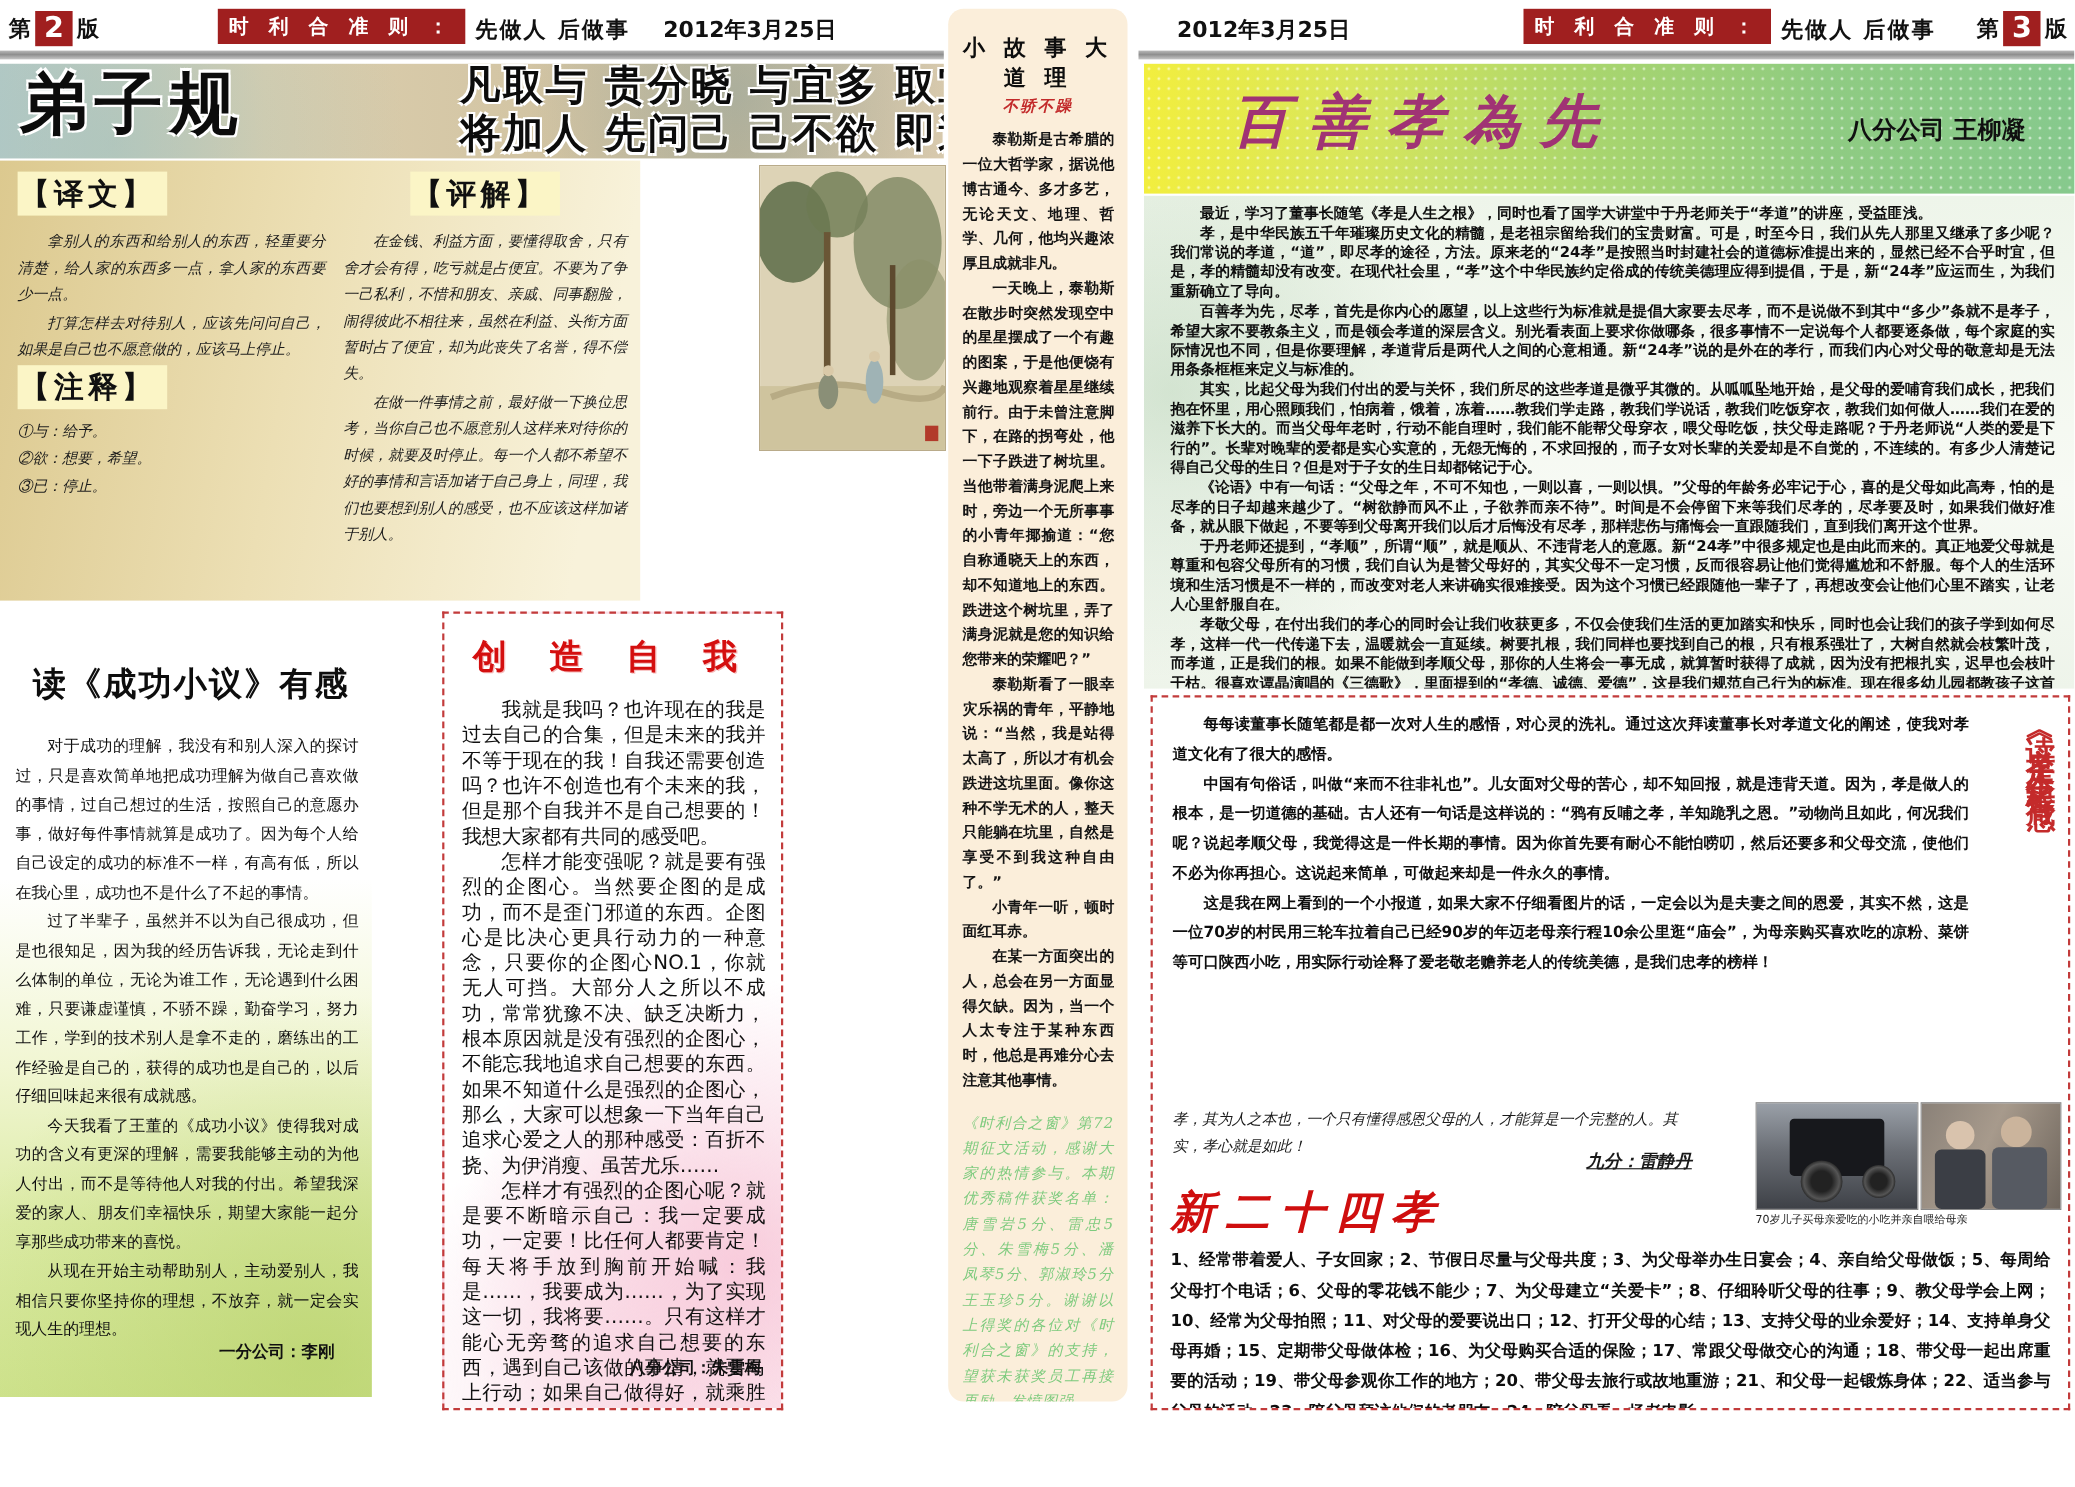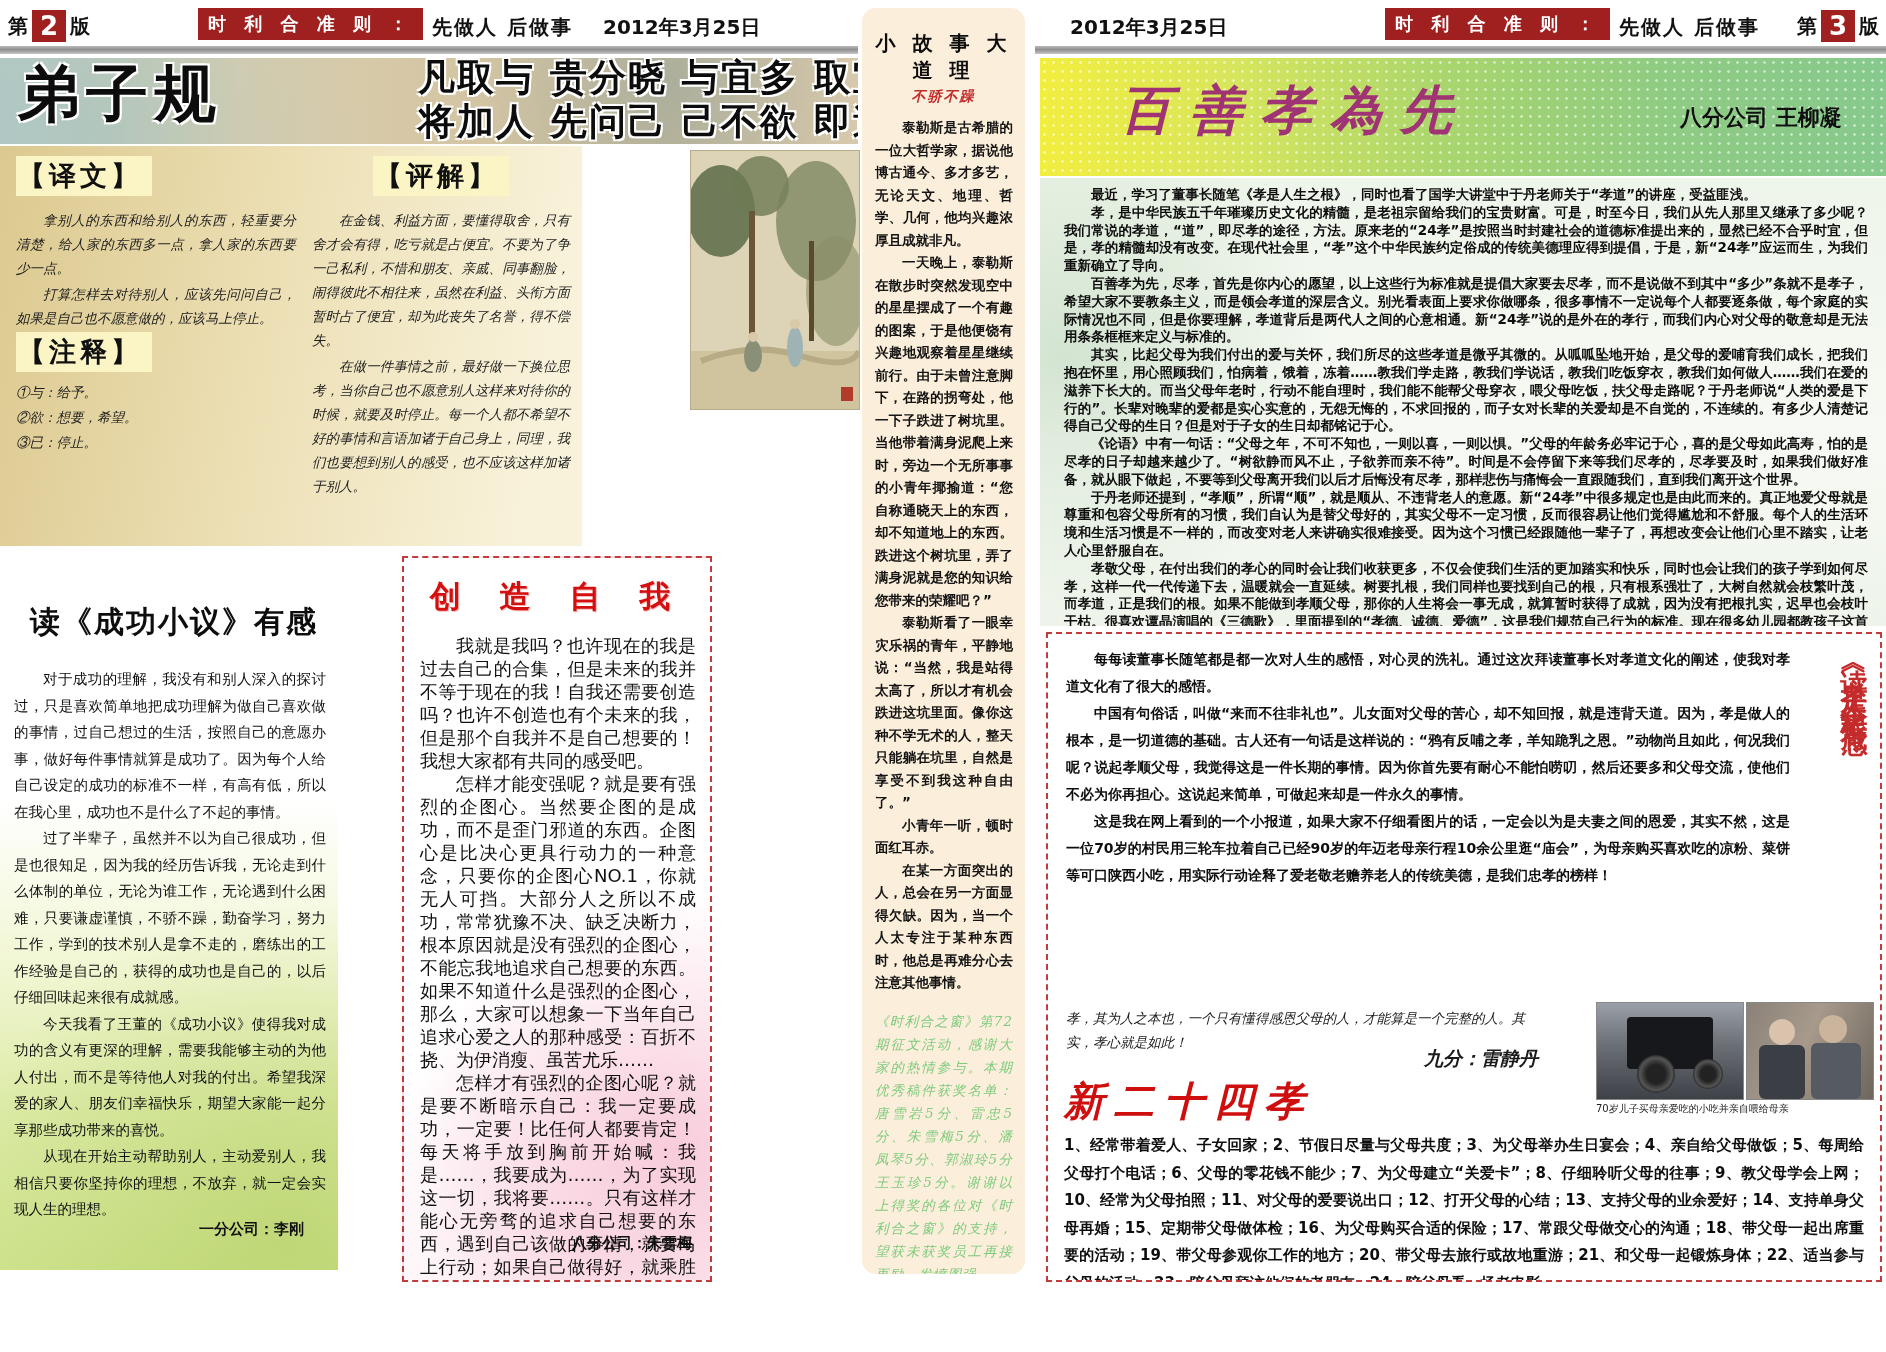--- a/index.html
+++ b/index.html
@@ -85,21 +85,21 @@
      linear-gradient(180deg,#eef5ea,#f7faf4 60%,#eef4ea);}
   .r-main{font-size:13.5px;line-height:17.8px;text-align:justify;color:#0e0e0e;font-weight:bold;}
   .r-main p{margin:0;text-indent:2em;}
 
   
   .r-box-body{font-size:14px;line-height:27px;text-align:justify;color:#0e0e0e;font-weight:bold;}
   .r-box-body p{margin:0;text-indent:2em;}
   .r-quote{font-family:"DejaVu Serif","Liberation Serif",serif;font-style:italic;
      font-size:13.5px;line-height:24px;color:#1a1a1a;}
   .r-quote-sig{font-family:"DejaVu Serif","Liberation Serif",serif;font-style:italic;
-     font-size:19px;font-weight:bold;text-align:right;color:#1a1a1a;}
+     font-size:16px;font-weight:bold;text-align:right;color:#1a1a1a;text-decoration:underline;}
   .v-title{writing-mode:vertical-rl;font-family:"DejaVu Serif","Liberation Serif",serif;
      font-weight:bold;font-size:27px;letter-spacing:6px;color:#c42b2b;}
   .list-title{font-family:"DejaVu Serif","Liberation Serif",serif;font-style:italic;font-weight:bold;
      font-size:40px;letter-spacing:10px;color:#cf0e0e;}
   .list-text{font-size:15px;line-height:27.5px;text-align:justify;color:#0e0e0e;font-weight:bold;}
   .photo{border:1px solid #888;}
   .photo-caption{font-size:10px;color:#222;}
   .wheel{position:absolute;border-radius:50%;background:radial-gradient(circle,#222 35%,#555 60%,#1b1b1b 75%);}
 </style>
 </head>

